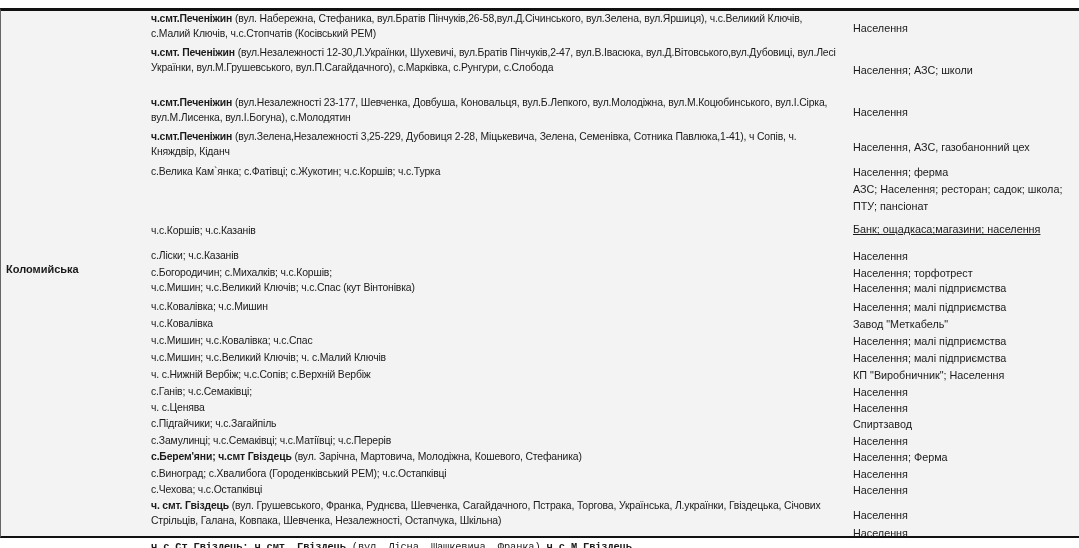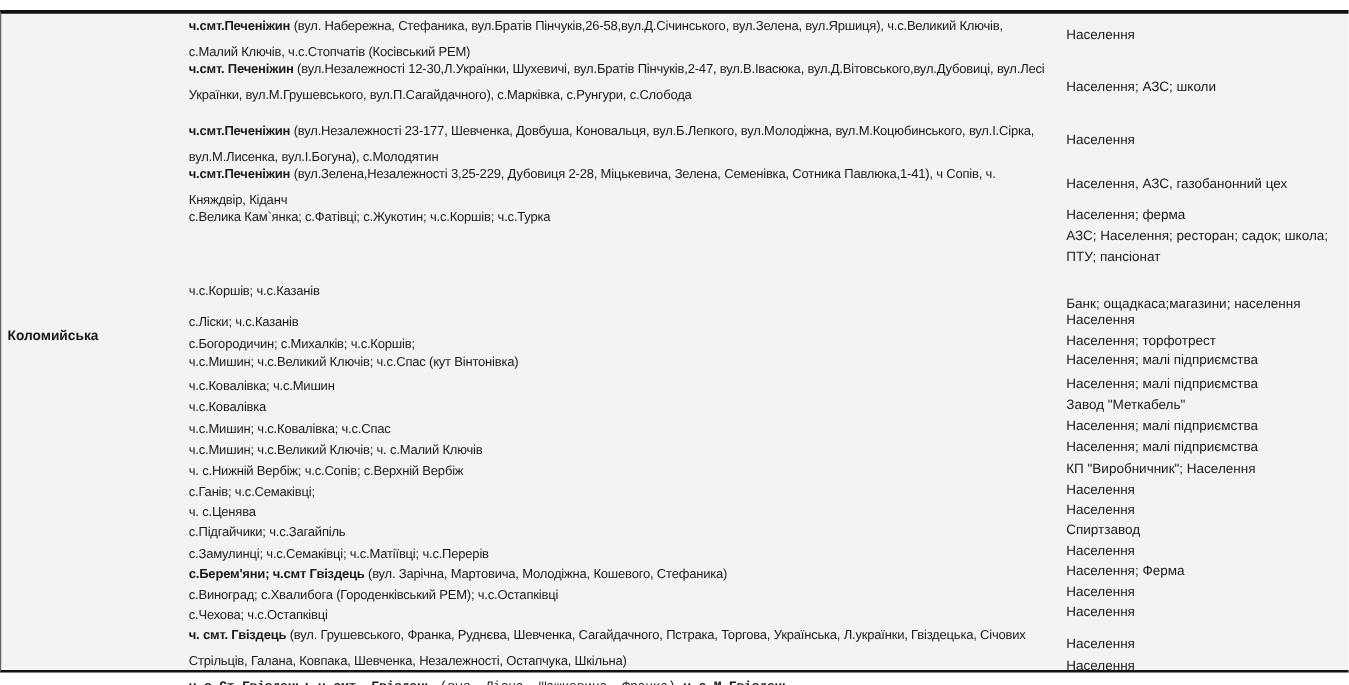--- a/index.html
+++ b/index.html
@@ -4,21 +4,21 @@
 <style>
   html, body { margin:0; padding:0; background:#ffffff; }
   body { width:1079px; height:548px; overflow:hidden; position:relative;
          font-family:"Liberation Sans", sans-serif; color:#1a1a1a; }
   .sheet { position:absolute; left:0; top:8px; width:1079px; height:530px;
            background:#f3f3f3; border-top:3px solid #111; border-bottom:2px solid #111;
            border-left:1px solid #666; box-sizing:border-box; }
   .district { position:absolute; left:5px; top:252px; font-weight:bold; font-size:11px; }
   .rows { position:absolute; left:0; top:0; width:100%; }
   .row { position:absolute; left:0; width:100%; }
-  .addr { position:absolute; left:150px; width:690px; font-size:10.4px; line-height:21px;
+  .addr { position:absolute; left:150px; width:690px; font-size:10.4px; line-height:15px;
           letter-spacing:-0.15px; }
   .cons { position:absolute; left:852px; width:225px; font-size:10.8px; line-height:16.6px; }
   .b { font-weight:bold; }
 </style>
 </head>
 <body>
 
 <div class="sheet">
   <div class="district">Коломийська</div>
   <div class="rows" id="rows">
@@ -40,21 +40,21 @@
       </div>
       <div class="row" style="top: 153px; height: 17px;">
         <div class="addr" style="top: 0px;"><span>с.Велика Кам`янка; с.Фатівці; с.Жукотин; ч.с.Коршів; ч.с.Турка</span></div>
         <div class="cons" style="top: 0px;">Населення; ферма</div>
       </div>
       <div class="row" style="top: 170px; height: 36px;">
         <div class="cons" style="top: 0px;"> АЗС; Населення; ресторан; садок; школа; ПТУ; пансіонат</div>
       </div>
       <div class="row" style="top: 206px; height: 30px;">
         <div class="addr" style="top: 6px;"><span>ч.с.Коршів; ч.с.Казанів</span></div>
-        <div class="cons" style="top: 18px;">Банк; ощадкаса;магазини; населення</div>
+        <div class="cons" style="top: 4px; text-decoration: underline;">Банк; ощадкаса;магазини; населення</div>
       </div>
       <div class="row" style="top: 237px; height: 17px;">
         <div class="addr" style="top: 0px;"><span>с.Ліски; ч.с.Казанів</span></div>
         <div class="cons" style="top: 0px;">Населення</div>
       </div>
       <div class="row" style="top: 254px; height: 17px;">
         <div class="addr" style="top: 0px;"><span>с.Богородичин; с.Михалків; ч.с.Коршів;</span></div>
         <div class="cons" style="top: 0px;">Населення; торфотрест</div>
       </div>
       <div class="row" style="top: 269px; height: 17px;">

